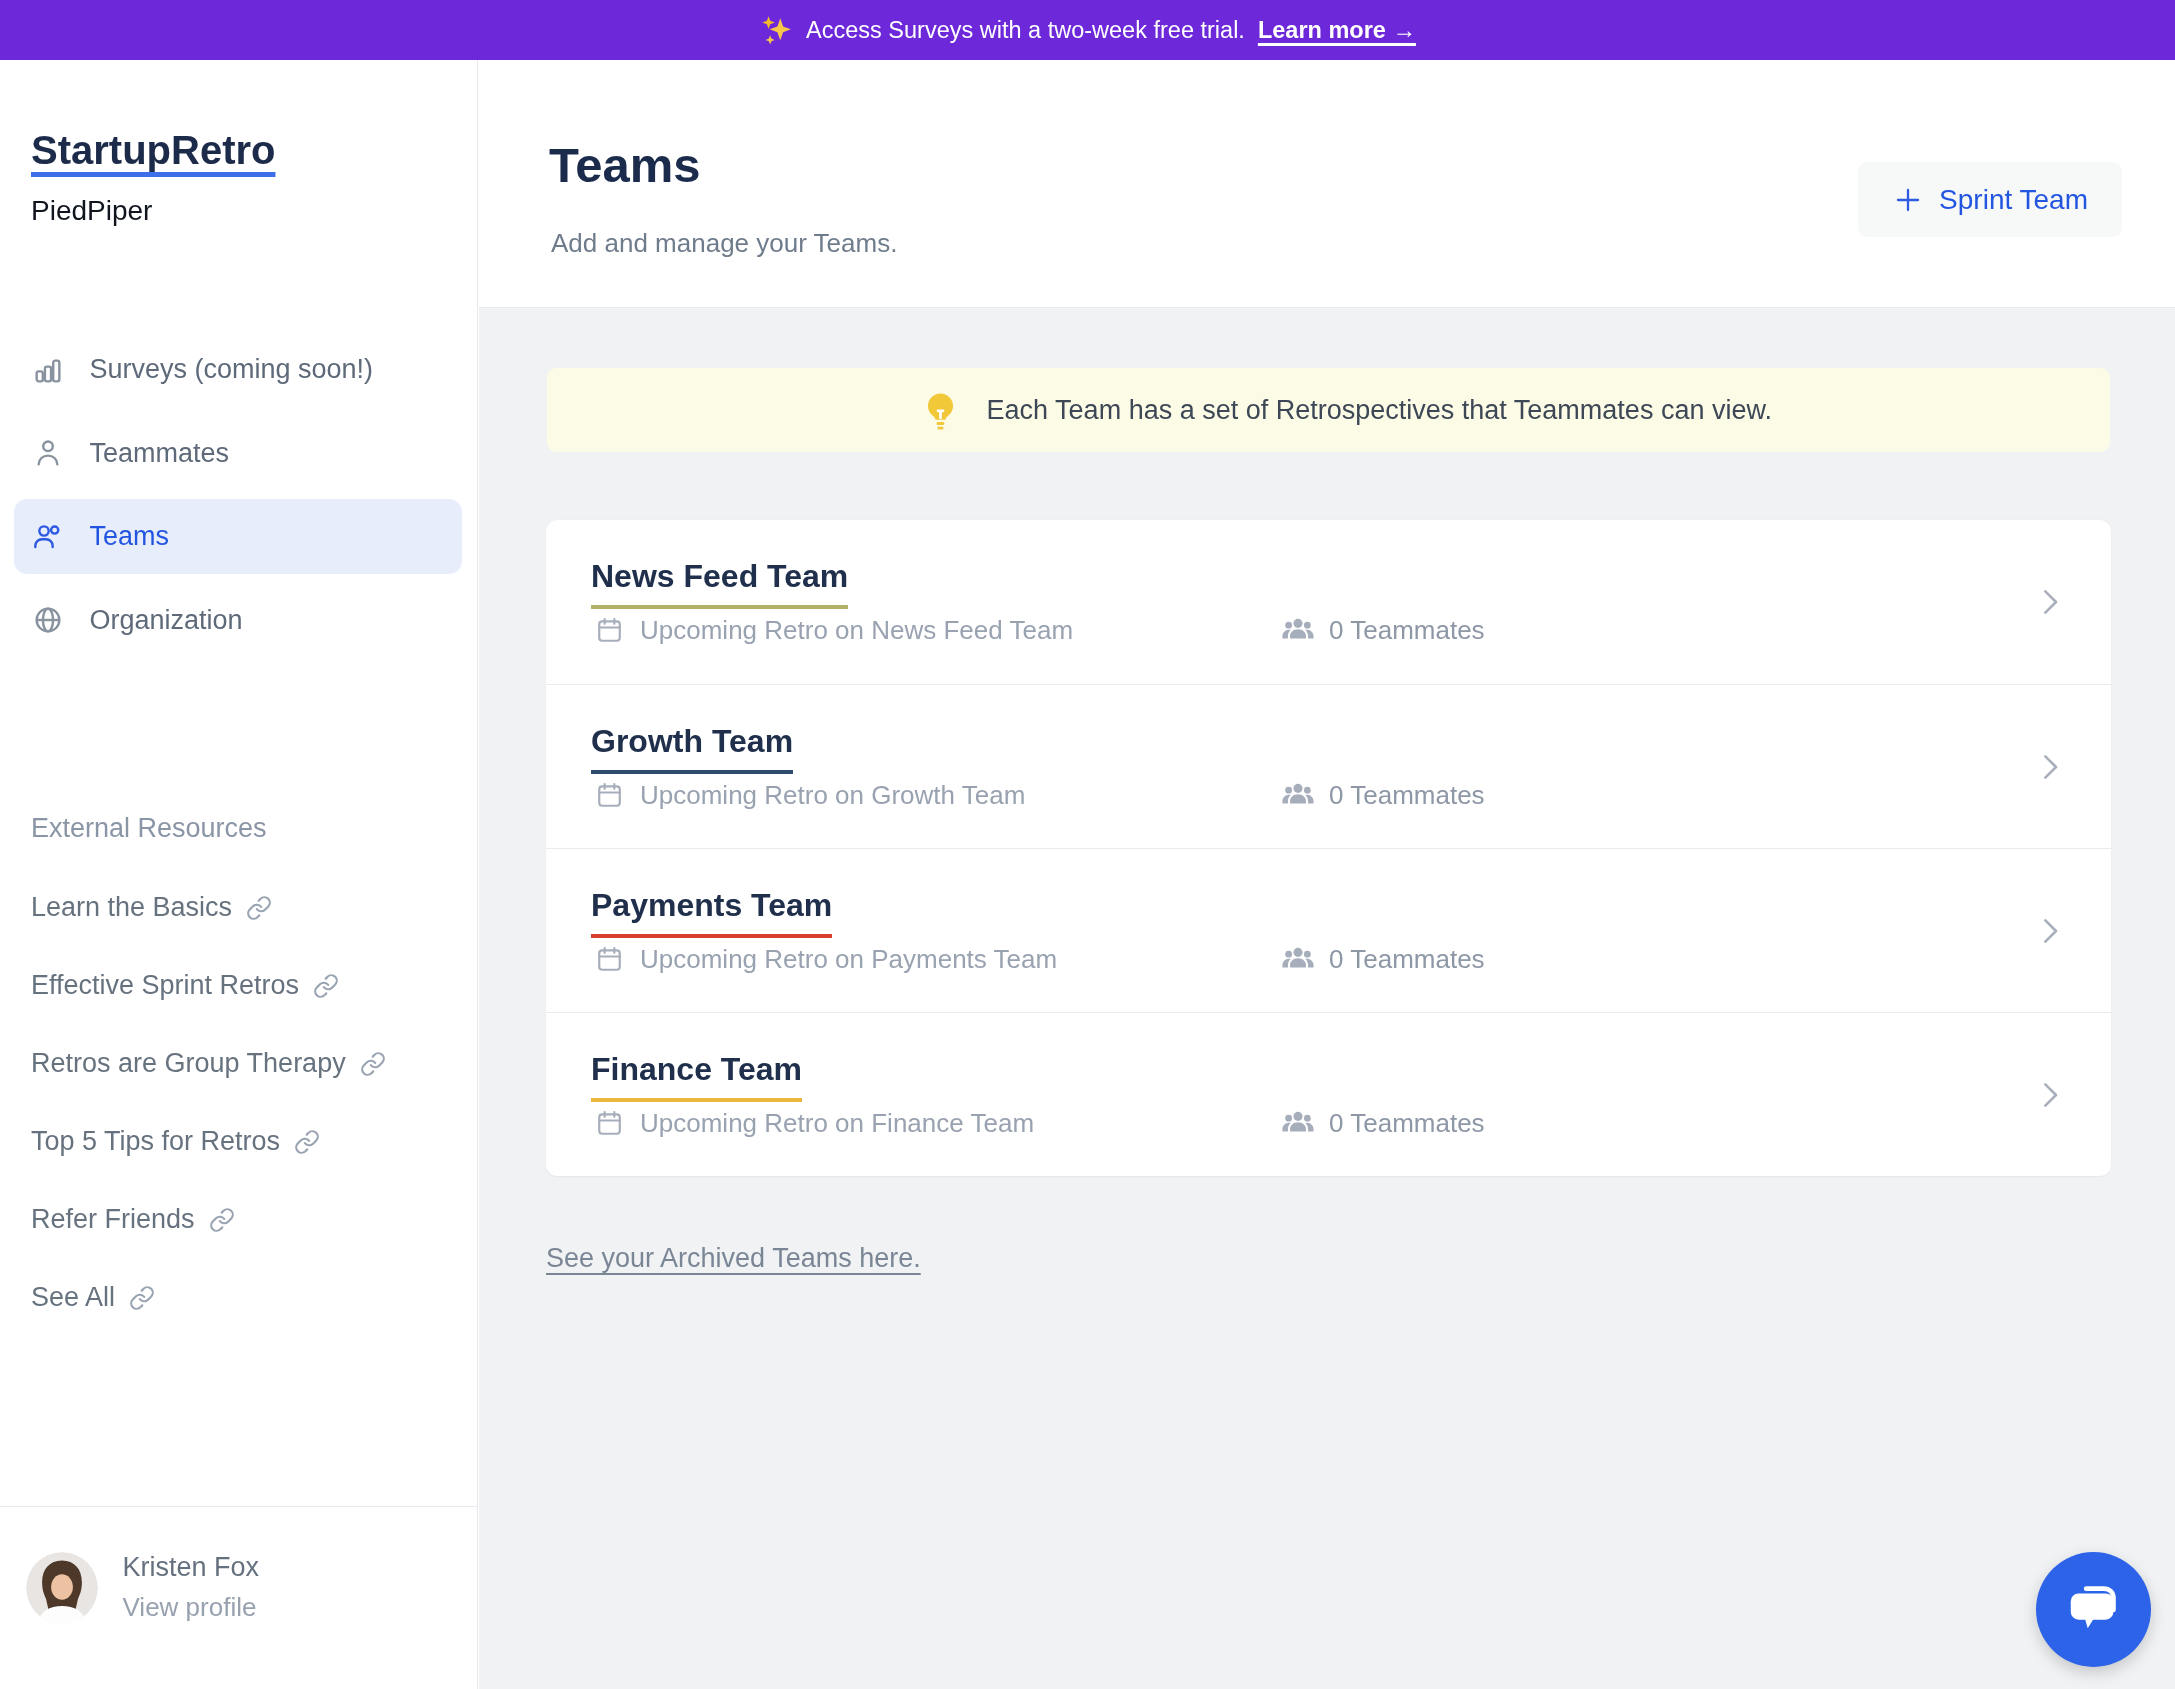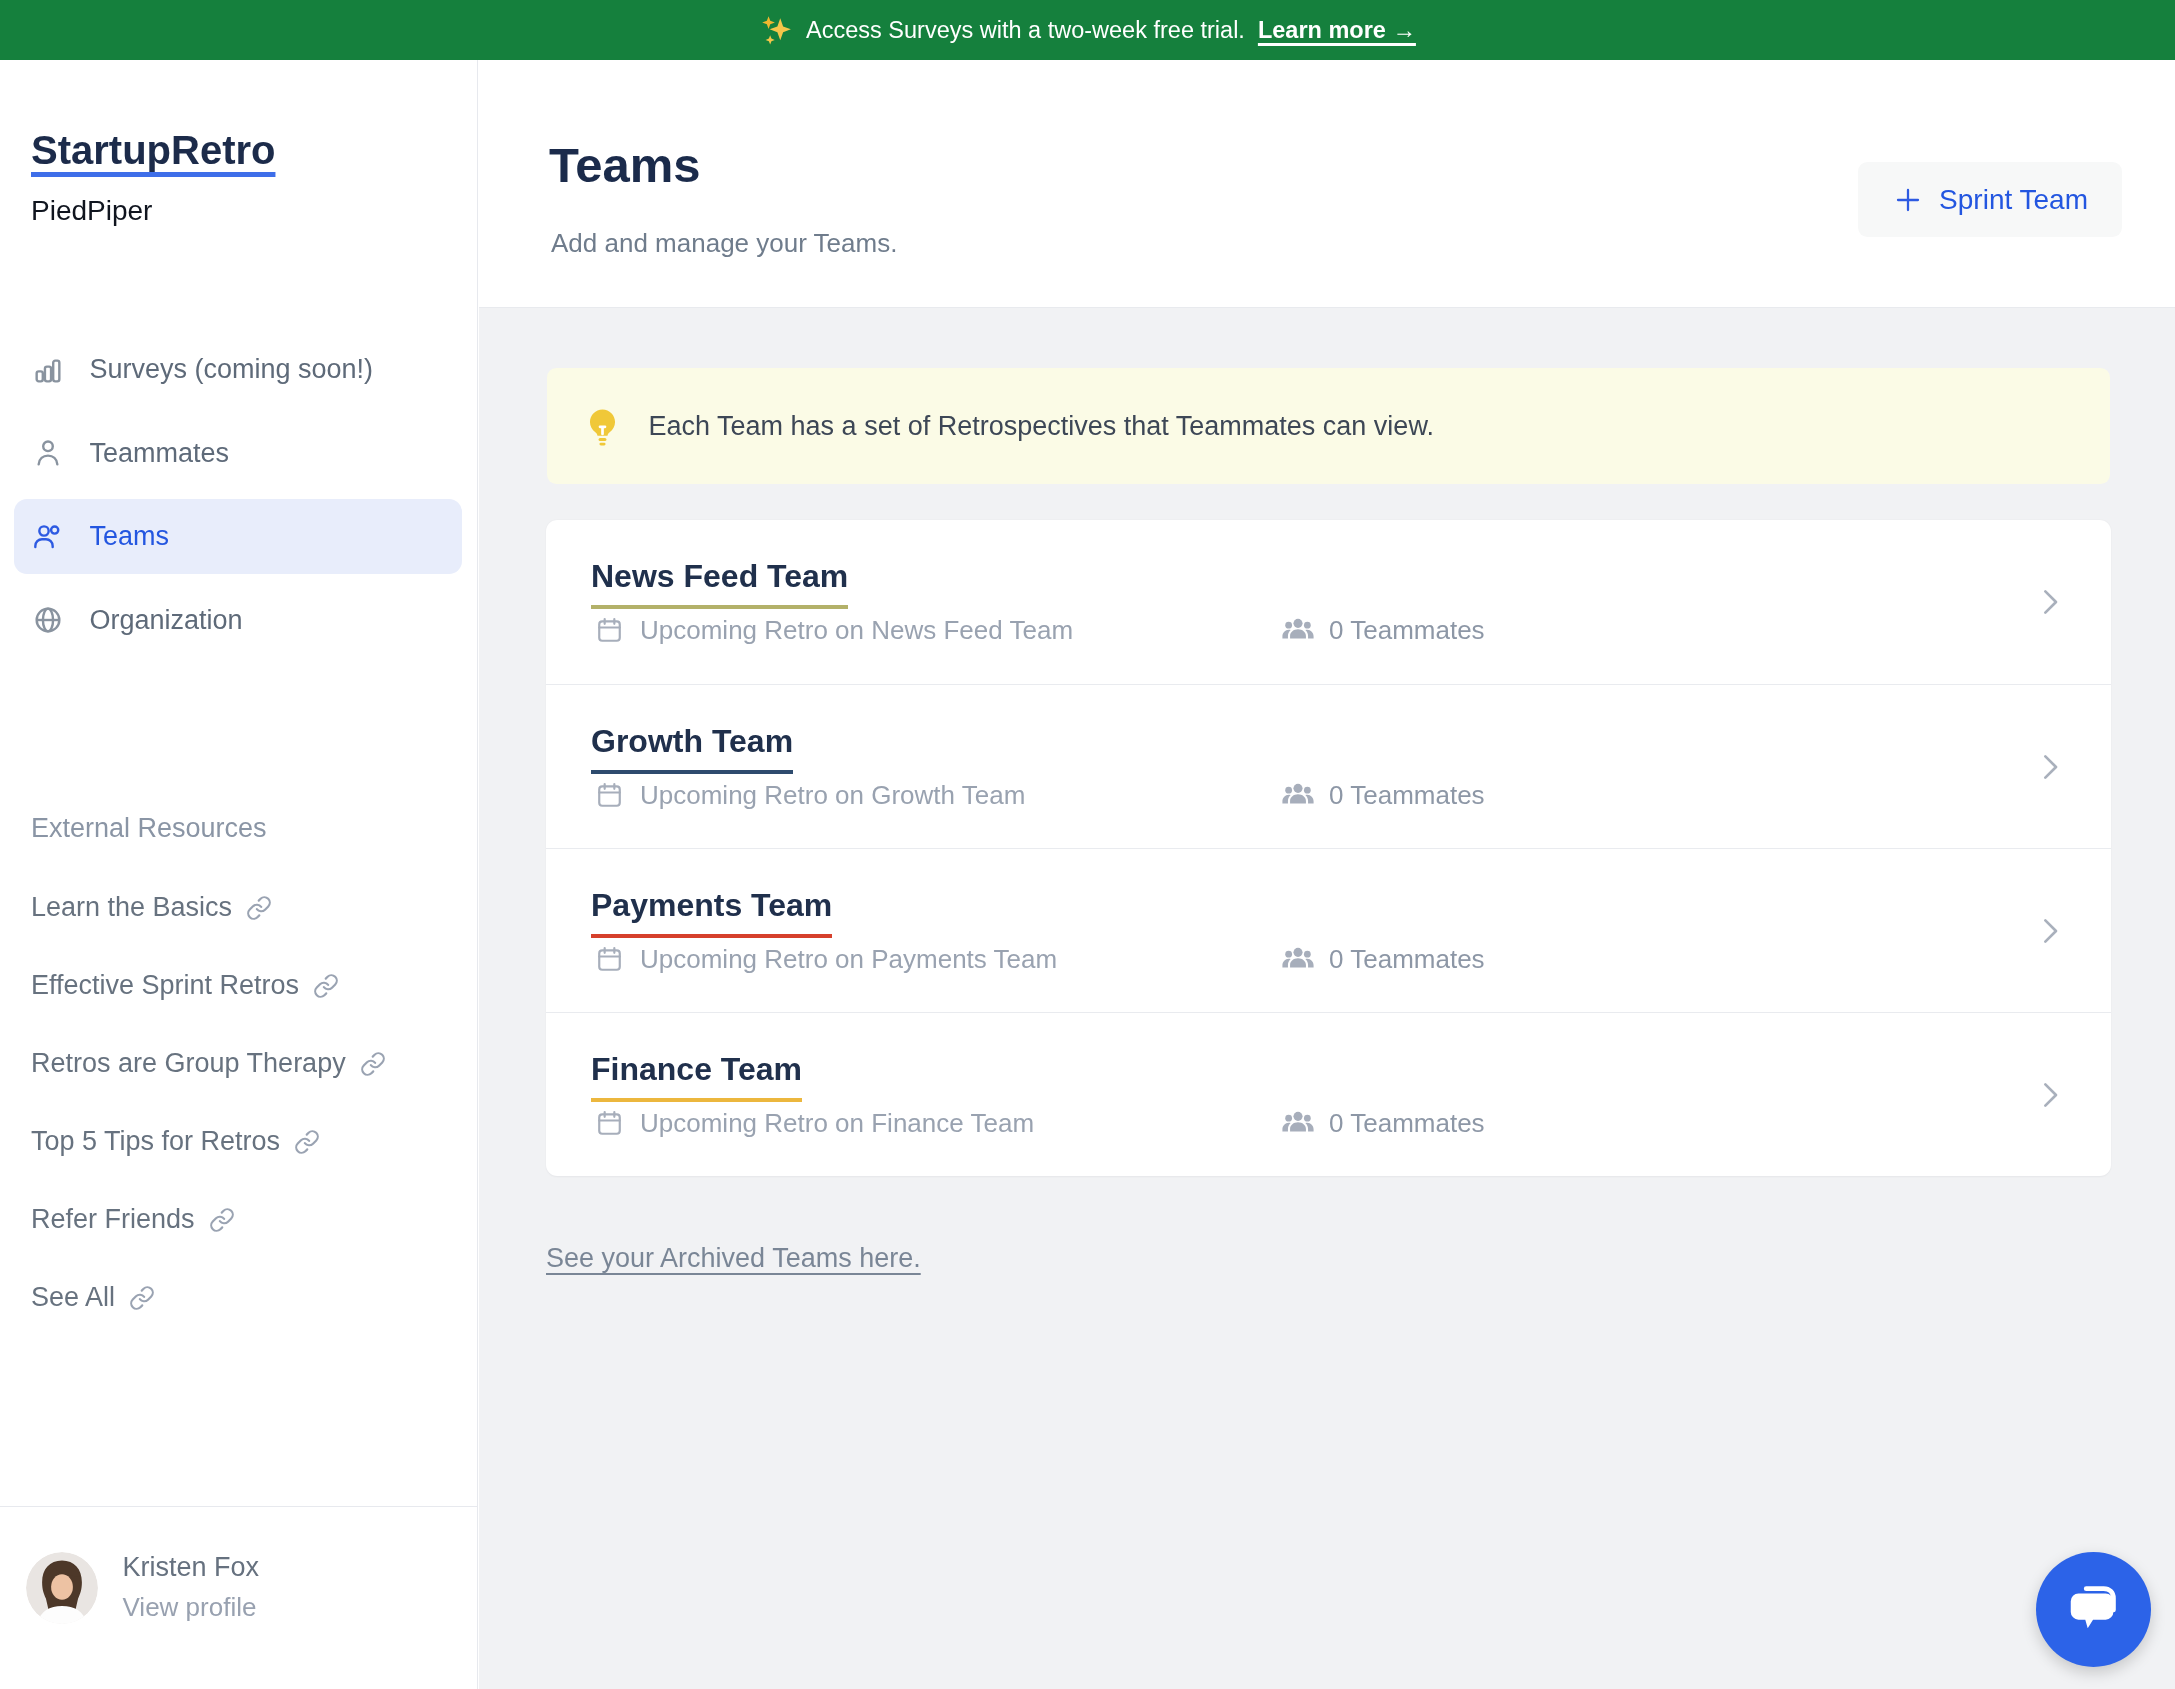--- a/index.html
+++ b/index.html
@@ -1,21 +1,21 @@
 <!DOCTYPE html>
 <html style="font-size:15px"><head>
 <meta charset="utf-8">
 <style>
   * { margin:0; padding:0; box-sizing:border-box; }
   html,body { width:2175px; height:1689px; overflow:hidden; }
   body { font-family:"Liberation Sans", sans-serif; background:#ffffff; position:relative; color:#1b2b4b; }
   a { cursor:pointer; }
 
   
-  .banner { position:absolute; top:0; left:0; right:0; height:60px; background:#15803d;
+  .banner { position:absolute; top:0; left:0; right:0; height:60px; background:#6d28d9;
             display:flex; align-items:center; justify-content:center; gap:13px; color:#fff; font-size:23.5px; }
   .banner .spark { width:34px; height:34px; flex:0 0 auto; }
   .banner a { color:#fff; font-weight:700; text-decoration:underline; text-underline-offset:4.7px; text-decoration-thickness:2.8px; }
 
   
   .sidebar { position:absolute; top:60px; left:0; width:478px; bottom:0; background:#fff; border-right:0.9px solid #e7e9ee; }
   .brand { position:absolute; left:31px; top:68px; font-size:40px; font-weight:700; color:#1c2b4a;
            text-decoration:underline; text-decoration-color:#3e6ee9; text-decoration-thickness:4.7px; text-underline-offset:7.5px; }
   .org { position:absolute; left:31px; top:135px; font-size:28px; color:#10151f; }
   .nav { position:absolute; left:14px; right:15px; top:272px; display:flex; flex-direction:column; gap:8.5px; }
@@ -40,23 +40,23 @@
   
   .main { position:absolute; left:479px; top:60px; right:0; bottom:0; background:#f1f2f4; }
   .main-header { position:absolute; top:0; left:0; right:0; height:248px; background:#fff; border-bottom:0.9px solid #e8eaee; }
   .page-title { position:absolute; left:70px; top:77px; font-size:49px; font-weight:700; color:#1b2b4b; }
   .page-subtitle { position:absolute; left:72px; top:168px; font-size:26px; color:#6f7c8c; }
   .create-btn { position:absolute; right:53px; top:102px; height:75px; padding:0 34px; background:#f7f8f8;
                 border:none; border-radius:9.4px; display:flex; align-items:center; gap:15px;
                 font-size:28px; color:#2356e0; font-family:inherit; cursor:pointer; }
   .create-btn .icon { width:32px; height:32px; color:#2d5ae2; }
 
-  .info-banner { position:absolute; left:68px; top:308px; width:1563px; height:116px; background:#fbfbe6;
+  .info-banner { position:absolute; left:68px; top:308px; width:1563px; height:84px; background:#fbfbe6;
                  border-radius:9.4px; display:flex; align-items:center; gap:24.5px; padding-left:34px;
-                 font-size:27px; color:#3d4756; }
+                 font-size:27px; color:#3d4756;justify-content:center; }
   .info-banner .icon { width:43px; height:43px; flex:0 0 auto; }
 
   .team-card { position:absolute; left:67px; top:460px; width:1565px; background:#fff; border-radius:11.3px;
                box-shadow:0 0.9px 1.9px rgba(16,24,40,.05); }
   .team-row { position:relative; height:164px; cursor:pointer; }
   .team-row + .team-row { border-top:0.9px solid #e9ebef; }
   .team-title { position:absolute; left:45px; top:38px; font-size:32px; font-weight:600; color:#20304c;
                 padding-bottom:10px; border-bottom:4.7px solid #999; }
   .team-retro { position:absolute; left:49px; top:95px; display:flex; align-items:center; gap:16px;
                 font-size:26px; color:#99a2b0; }

